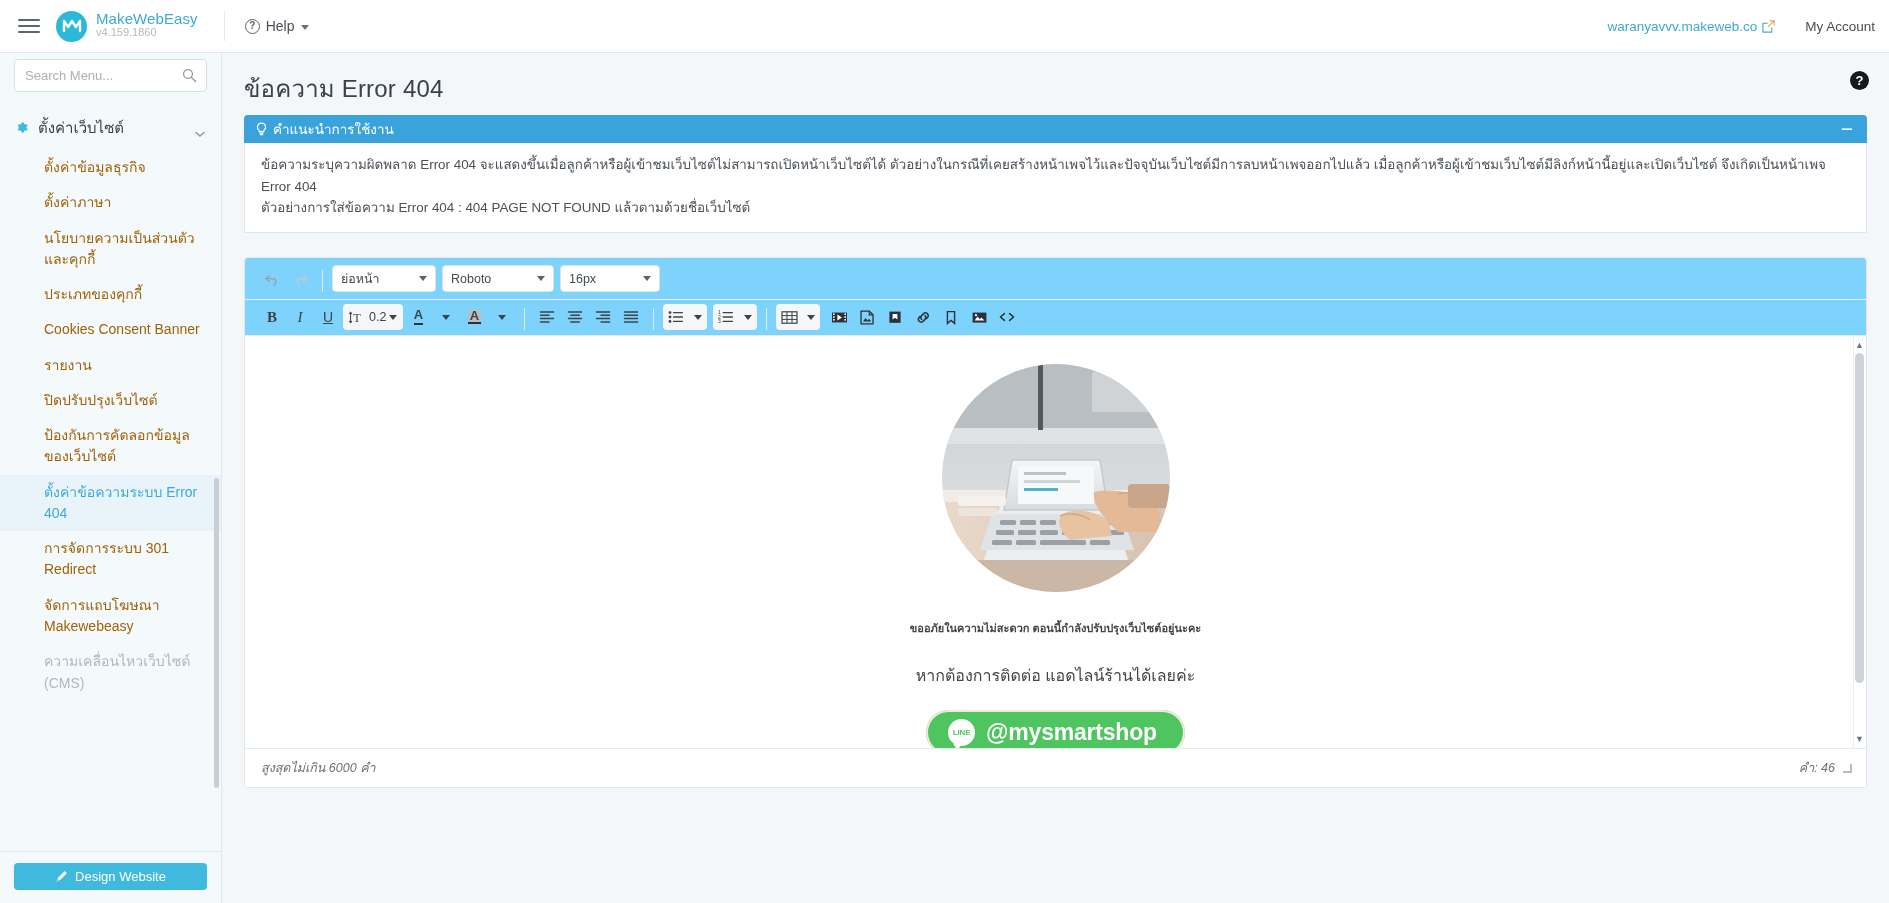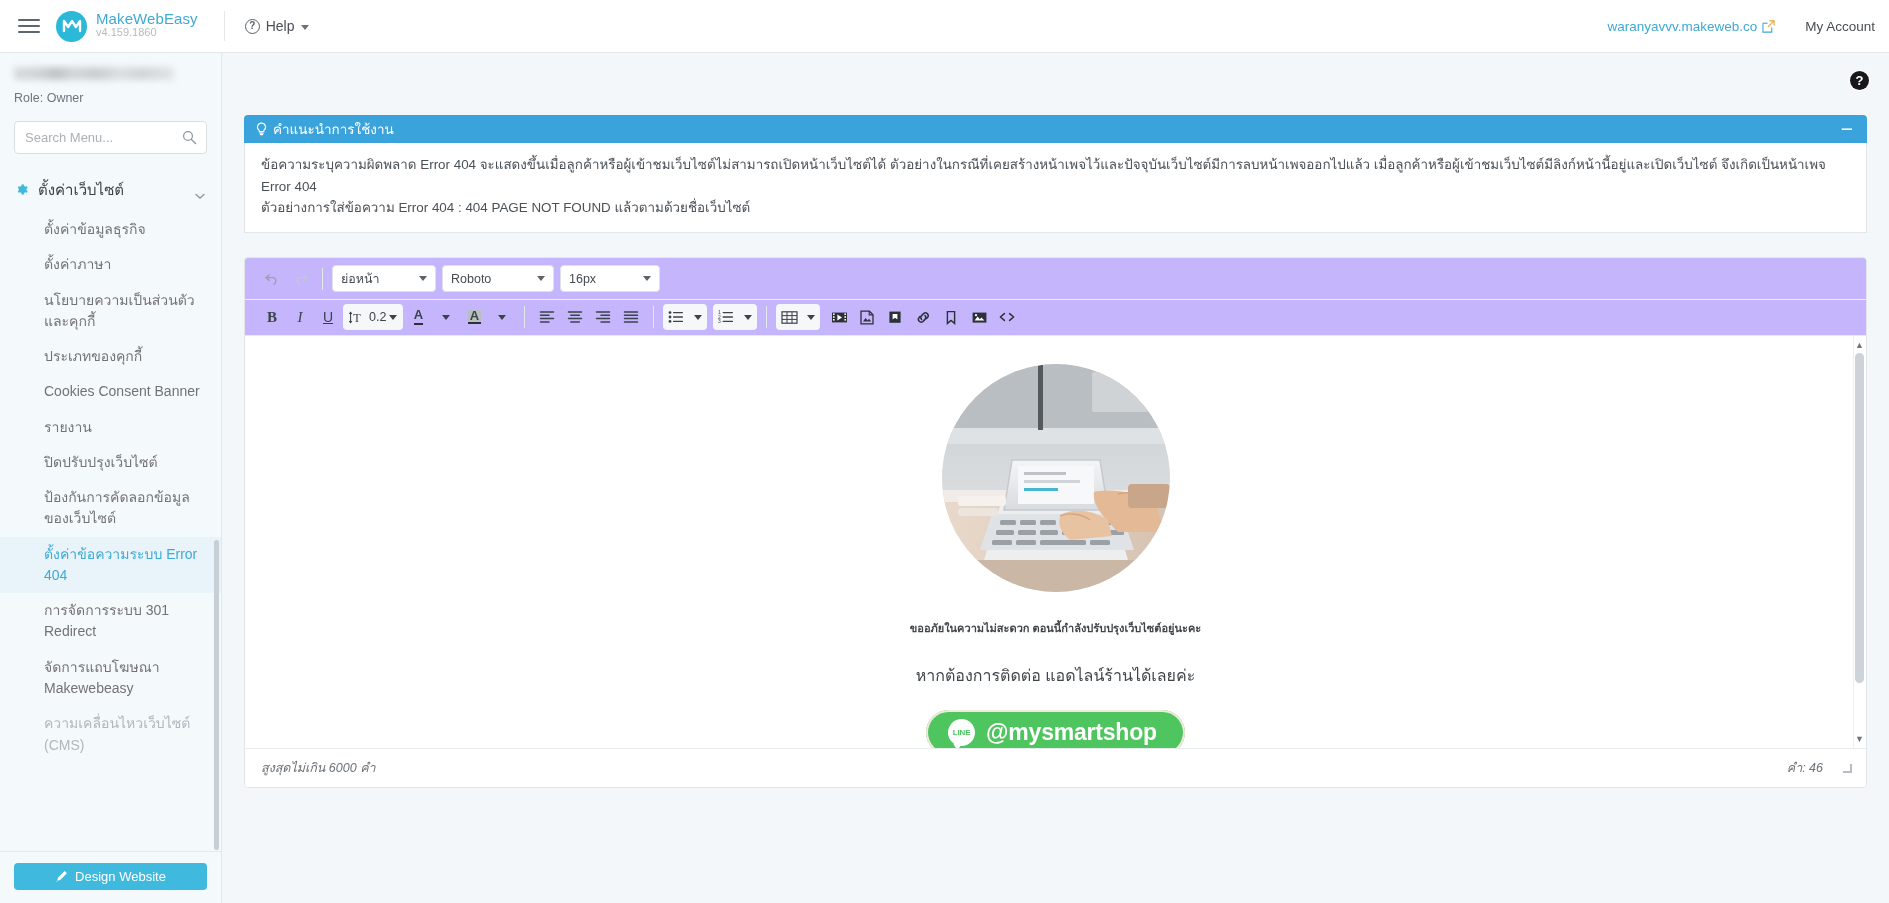--- a/index.html
+++ b/index.html
@@ -72,21 +72,21 @@
 
   .menu-scroll { flex:1; overflow:hidden; position:relative; padding-top:4px;}
   .menu-group-head {
     display:flex; align-items:flex-start; gap:9px;
     padding:8px 16px 8px 14px; cursor:pointer;
   }
   .menu-group-head .gicon { flex:0 0 auto; margin-top:2px; }
   .menu-group-title { font-size:15px; color:#3b4249; flex:1; line-height:1.35;}
   .chev { margin-top:6px; }
   .menu-item {
-    font-size:14px; color:#737373; line-height:1.52;
+    font-size:14px; color:#a16207; line-height:1.52;
     padding:7px 18px 7px 44px; cursor:pointer;
   }
   .menu-item.active { background:#e8f4fa; color:#3fa9d4; }
   .menu-item.muted { color:#b0b7bd; }
 
   .scrollbar-track {
     position:absolute; right:1px; top:118px; width:5px; height:460px;
     background:transparent;
   }
   .scrollbar-thumb {
@@ -128,22 +128,22 @@
     background:#fff; border:1px solid #e1e6ea; border-top:0;
     padding:11px 16px 13px 16px; font-size:13.4px; color:#4a5158; line-height:1.62;
   }
 
   
   .editor-card {
     margin:24px 22px 0 22px; background:#fff;
     border:1px solid #e1e6ea; border-radius:4px; overflow:hidden;
   }
   .tb-row {
-    display:flex; align-items:center; gap:2px; padding:7px 14px;
-    border-bottom:1px solid #edf0f2; background:#c4b5fd;
+    display:flex; align-items:flex-end; gap:2px; padding:7px 14px;
+    border-bottom:1px solid #edf0f2; background:#7dd3fc;
   }
   .tb-row.second { border-bottom:1px solid #e7ebee; padding:4px 14px 5px 14px;}
   .tb-btn {
     width:26px; height:26px; border-radius:3px; display:flex; align-items:center;
     justify-content:center; cursor:pointer; color:#3c4349; font-size:14px;
   }
   .tb-sel {
     height:27px; min-width:70px; border:1px solid #dfe3e7; border-radius:4px;
     background:#fff; display:flex; align-items:center; padding:0 8px;
     font-size:12.5px; color:#454c52; cursor:pointer; margin-right:4px;
@@ -197,21 +197,21 @@
   }
   .ed-scroll-thumb { position:absolute; right:2px; top:17px; width:9px; height:330px;
                      background:#cdd3d8; border-radius:5px; }
   .ed-arrow { position:absolute; right:2px; font-size:9px; color:#6f767c; text-align:center; width:9px;}
   .ed-arrow.up { top:4px; } .ed-arrow.dn { bottom:4px; }
 
   .ed-foot {
     display:flex; align-items:center; border-top:1px solid #e7ebee;
     padding:9px 14px 9px 16px; font-size:12.5px; color:#6b7278; background:#fff;font-style:italic;
   }
-  .ed-foot .right { margin-left:auto; display:flex; align-items:center; gap:20px;}
+  .ed-foot .right { margin-left:auto; display:flex; align-items:center; gap:8px;}
   .resize-h { width:9px;height:9px;border-right:2px solid #b6bcc1;border-bottom:2px solid #b6bcc1; }
 </style>
 </head>
 <body>
 
 <div class="topbar">
   <div class="hamburger">
     <span></span>
       <span></span>
       <span></span>
@@ -241,24 +241,20 @@
         <path d="M1 3.5 L6 3.5" fill="none" stroke="#3fa9d4" stroke-width="1.2"></path>
         <path d="M8 1 L13 1 L13 6" fill="none" stroke="#e8a33d" stroke-width="1.2"></path>
         <path d="M13 1 L6.5 7.5" fill="none" stroke="#e8a33d" stroke-width="1.2"></path>
       </svg>
     </div>
     <div class="my-account">My Account</div>
   </div>
 </div>
 
 <div class="sidebar">
-  <div class="user-block">
-    <div class="user-name-blur"></div>
-    <div class="user-role">Role: Owner</div>
-  </div>
   <div class="search-wrap">
     <div class="search-box">
       <input type="text" placeholder="Search Menu..." style="">
       <svg class="search-ic" width="15" height="15" viewBox="0 0 16 16">
         <circle cx="6.4" cy="6.4" r="4.7" fill="none" stroke="#8e979e" stroke-width="1.3"></circle>
         <path d="M10 10 L14.5 14.5" stroke="#8e979e" stroke-width="1.5" stroke-linecap="round"></path>
       </svg>
     </div>
   </div>
 
@@ -302,20 +298,21 @@
         <path d="M2.2 11.8 L1 13 L2.4 12.6 Z" fill="#ffffff"></path>
       </svg>
       <span>Design Website</span>
     </button>
   </div>
 </div>
 
 <div class="main">
 
   <div class="page-head">
+    <div class="page-title">ข้อความ Error 404</div>
     <div class="help-badge">?</div>
   </div>
 
   <div class="info-panel">
     <div class="info-head">
       <span class="info-head-title">
         <svg width="13" height="14" viewBox="0 0 13 14">
           <path d="M6.5 1.1a4 4 0 0 0-2.3 7.3v1.2h4.6V8.4A4 4 0 0 0 6.5 1.1z" fill="none" stroke="#ffffff" stroke-width="1.1"></path>
           <path d="M4.9 11.1 h3.2 M5.3 12.6 h2.4" stroke="#ffffff" stroke-width="1.1" stroke-linecap="round"></path>
         </svg>

